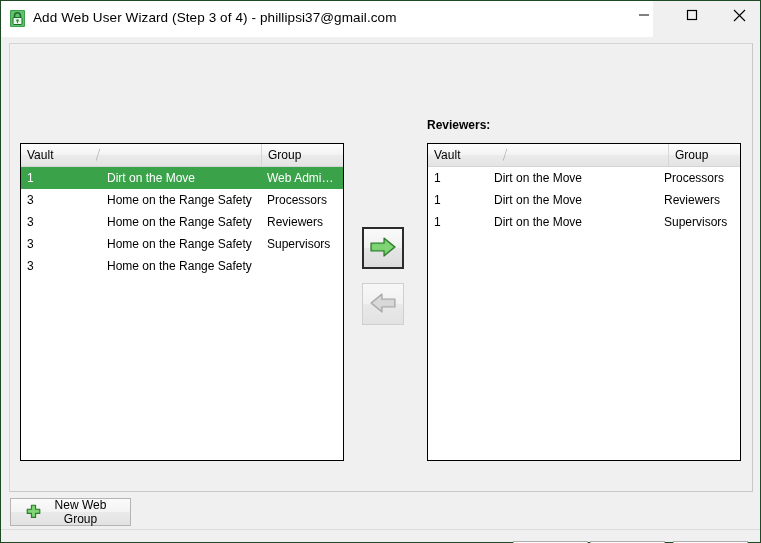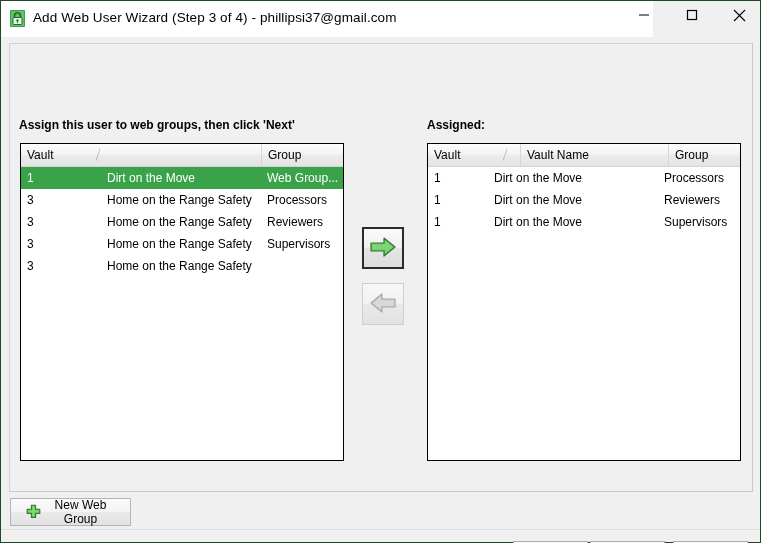--- a/index.html
+++ b/index.html
@@ -280,35 +280,34 @@
           <line x1="12" y1="1" x2="1" y2="12" stroke="#000" stroke-width="1.1"></line>
         </svg>
       </span>
     </button>
   </div>
 
   <div id="client">
 
     <div id="main-panel"></div>
 
-    <div class="section-label" id="label-left">Assign this user to web groups, then click 'Next'</div>
-    <div class="section-label" id="label-right">Assigned:</div>
+    <div class="section-label" id="label-right">Reviewers:</div>
 
     <div class="listview" id="list-left">
       <div class="lv-header">
         <div class="lv-th" style="left:0; width:74px;">Vault</div>
         <div class="sort-glyph" style="left:74px;">╱</div>
         <div class="lv-th divider" style="left:240px; width:84px;">Group</div>
       </div>
       <div class="lv-body">
 
         <div class="lv-row selected">
           <div class="lv-cell" style="left:6px; width:80px;">1</div>
           <div class="lv-cell" style="left:86px; width:150px;">Dirt on the Move</div>
-          <div class="lv-cell" style="left:246px; width:76px;">Web Group...</div>
+          <div class="lv-cell" style="left:246px; width:76px;">Web Admini...</div>
         </div>
 
         <div class="lv-row">
           <div class="lv-cell" style="left:6px; width:80px;">3</div>
           <div class="lv-cell" style="left:86px; width:150px;">Home on the Range Safety</div>
           <div class="lv-cell" style="left:246px; width:76px;">Processors</div>
         </div>
 
         <div class="lv-row">
           <div class="lv-cell" style="left:6px; width:80px;">3</div>
@@ -345,21 +344,20 @@
           <path d="M25 7 H12 V2 L1 11 L12 20 V15 H25 Z" fill="#cbcbcb" stroke="#a8a8a8" stroke-width="1.2" stroke-linejoin="round"></path>
           <path d="M23.8 8.2 H10.8 V4.4 L3 11 L10.8 17.6 V13.8 H23.8 Z" fill="#dcdcdc" opacity="0.8"></path>
         </svg>
       </span>
     </button>
 
     <div class="listview" id="list-right">
       <div class="lv-header">
         <div class="lv-th" style="left:0; width:74px;">Vault</div>
         <div class="sort-glyph" style="left:74px;">╱</div>
-        <div class="lv-th divider" style="left:92px; width:148px;">Vault Name</div>
         <div class="lv-th divider" style="left:240px; width:72px;">Group</div>
       </div>
       <div class="lv-body">
 
         <div class="lv-row">
           <div class="lv-cell" style="left:6px; width:80px;">1</div>
           <div class="lv-cell" style="left:66px; width:160px;">Dirt on the Move</div>
           <div class="lv-cell" style="left:236px; width:76px;">Processors</div>
         </div>
 

